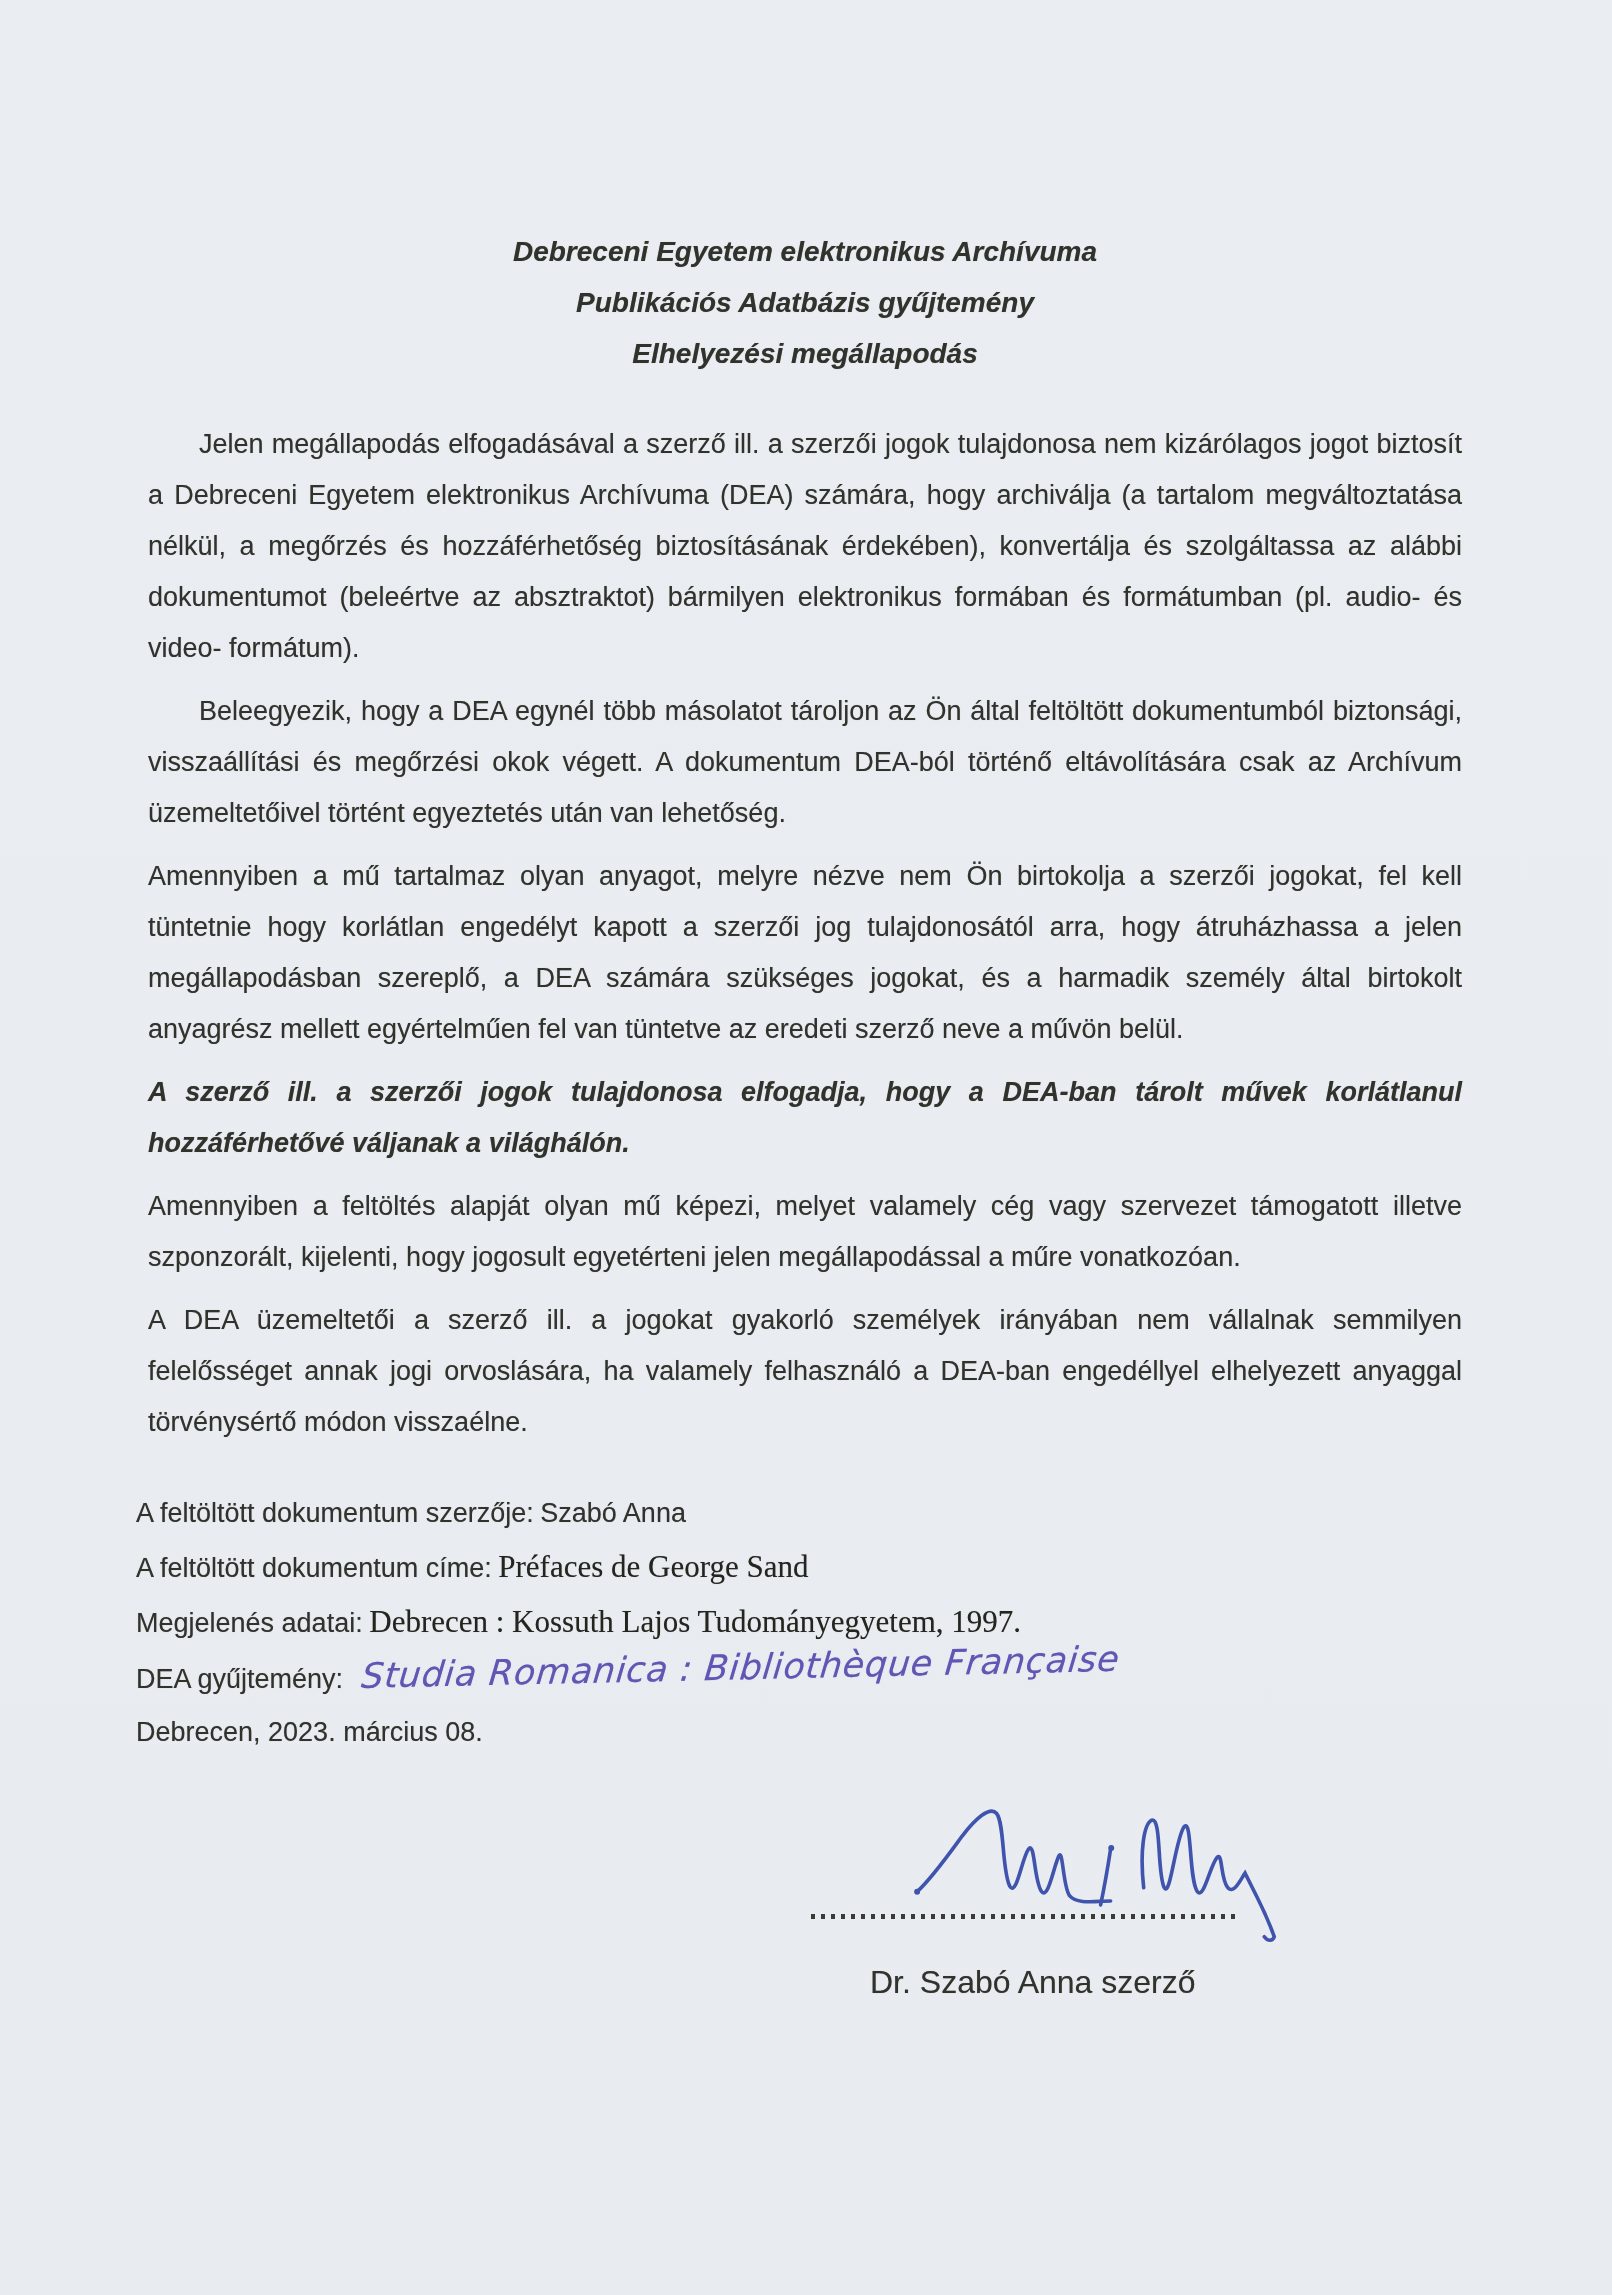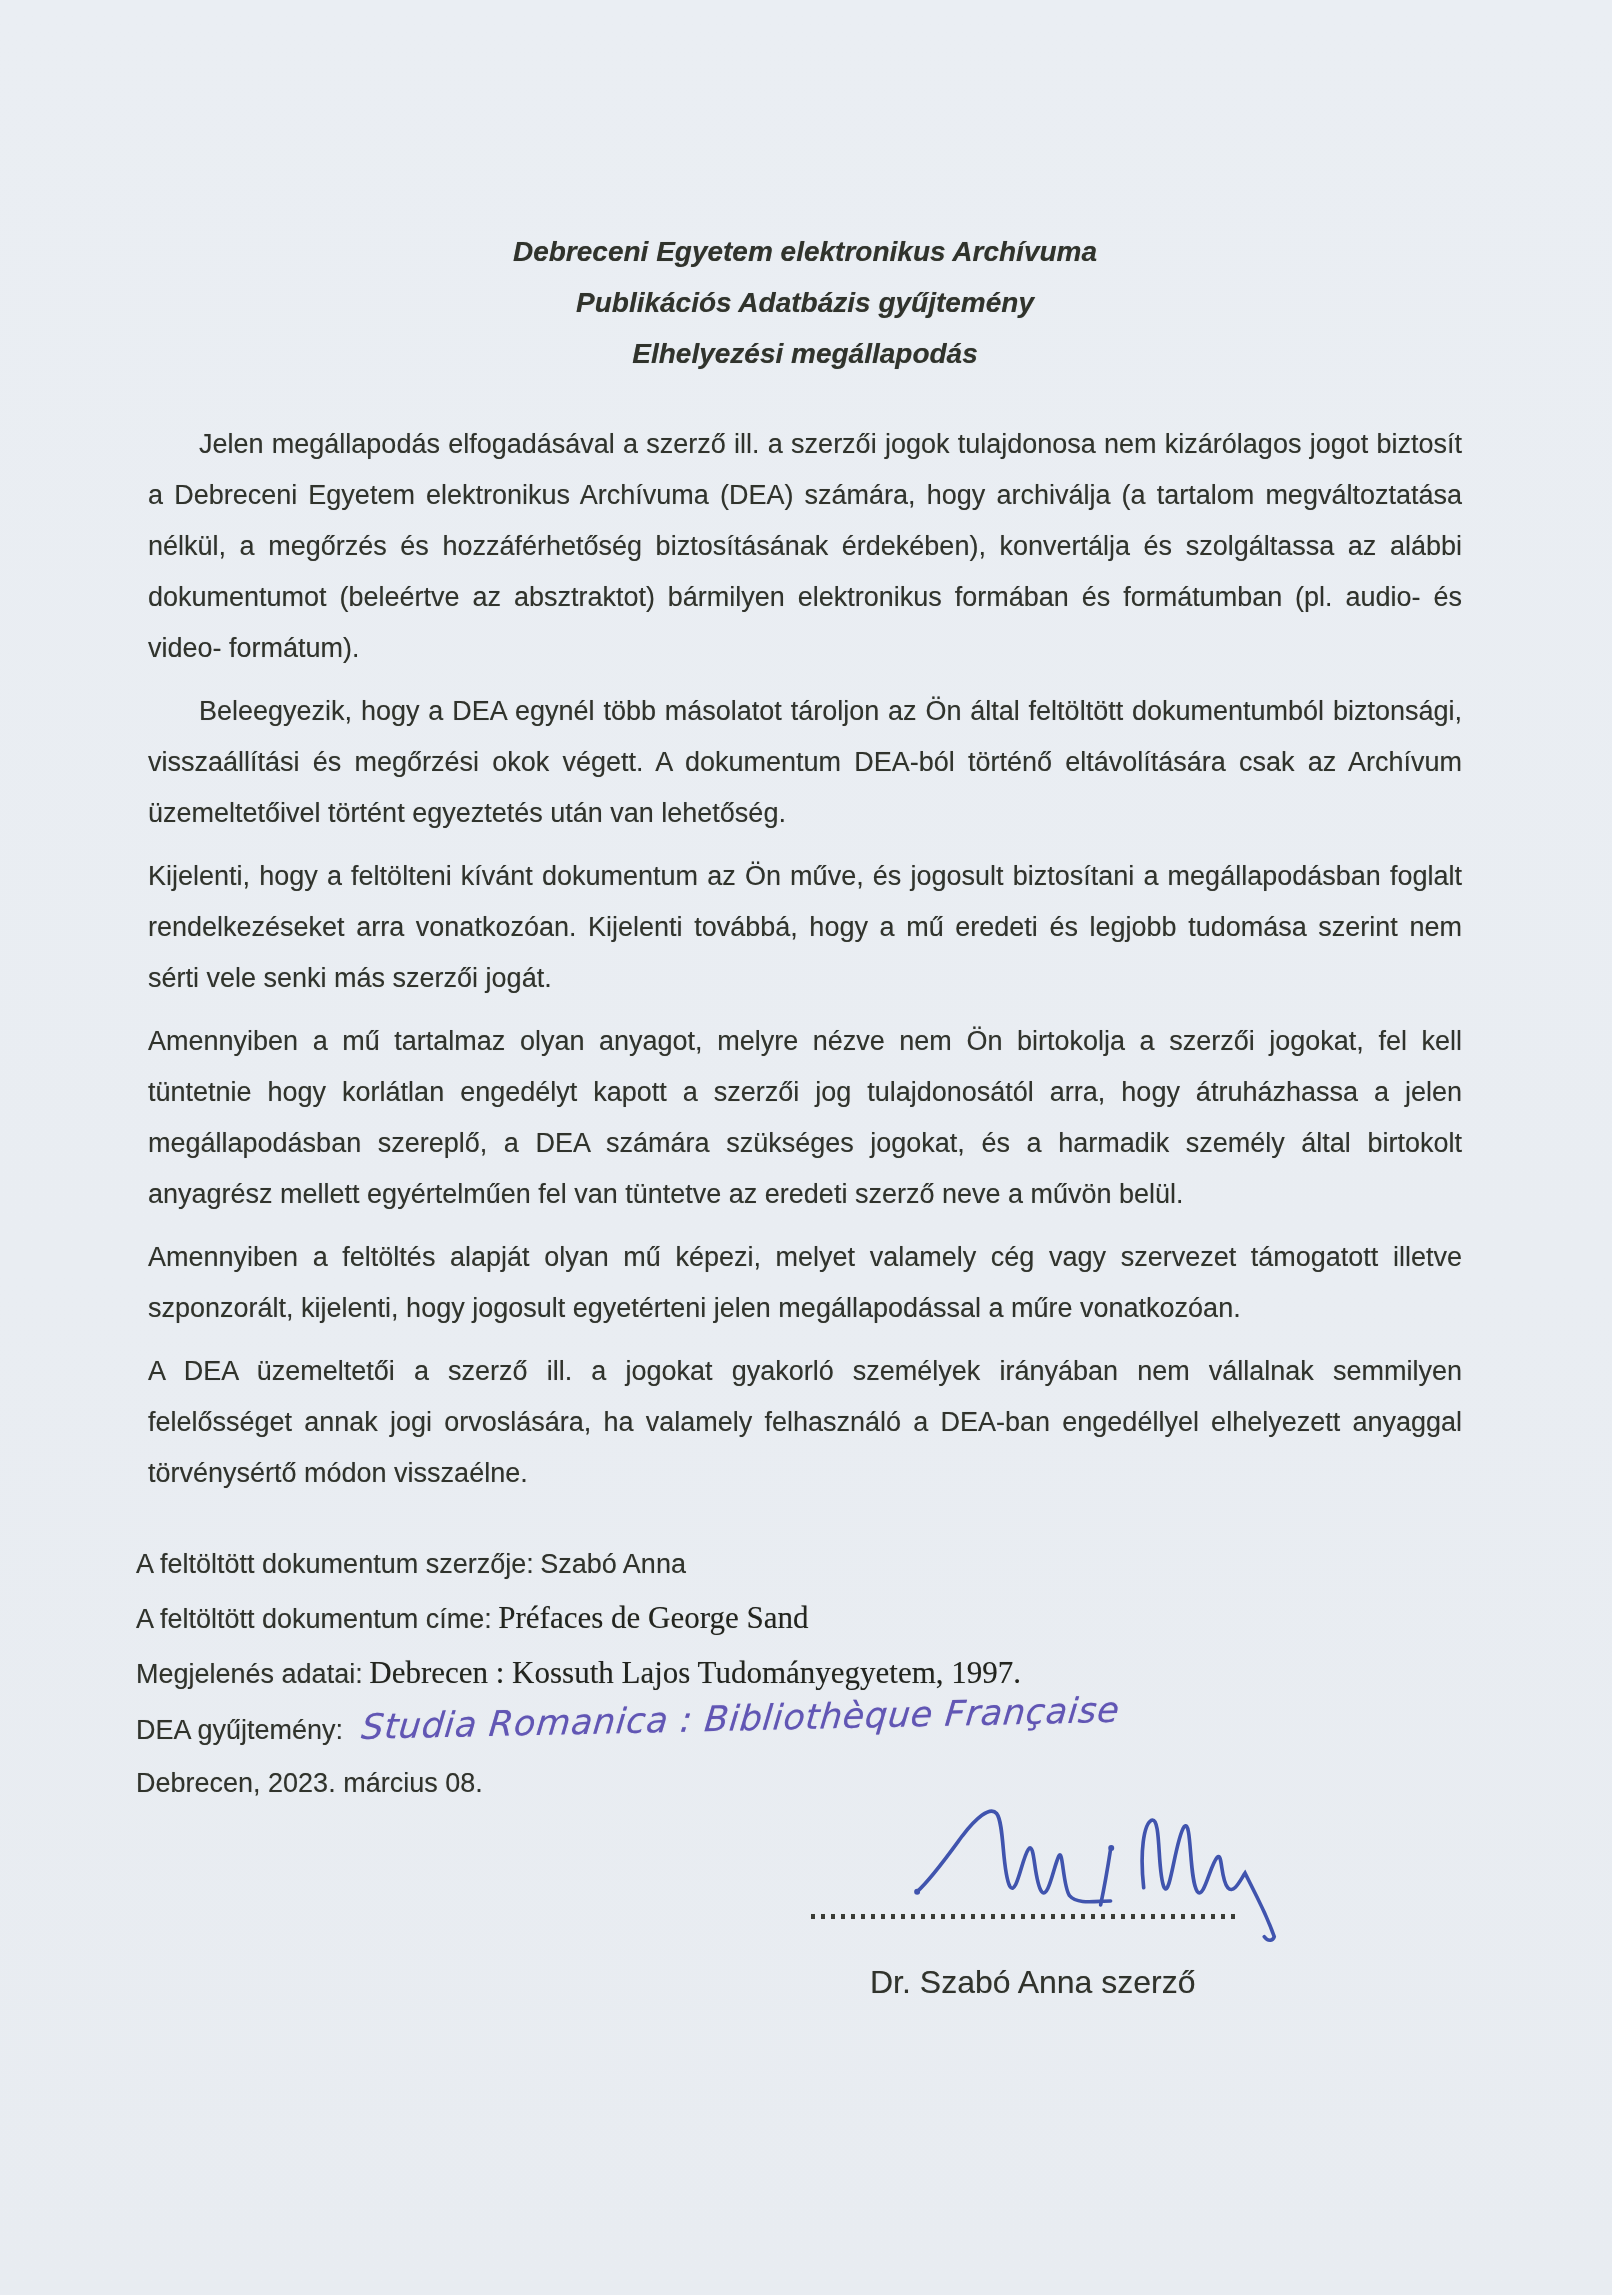--- a/index.html
+++ b/index.html
@@ -87,22 +87,22 @@
 
     <header class="title-block">
       <div class="title-line">Debreceni Egyetem elektronikus Archívuma</div>
       <div class="title-line">Publikációs Adatbázis gyűjtemény</div>
       <div class="title-line">Elhelyezési megállapodás</div>
     </header>
 
     <main class="body-text">
       <p class="indent">Jelen megállapodás elfogadásával a szerző ill. a szerzői jogok tulajdonosa nem kizárólagos jogot biztosít a Debreceni Egyetem elektronikus Archívuma (DEA) számára, hogy archiválja (a tartalom megváltoztatása nélkül, a megőrzés és hozzáférhetőség biztosításának érdekében), konvertálja és szolgáltassa az alábbi dokumentumot (beleértve az absztraktot) bármilyen elektronikus formában és formátumban (pl. audio- és video- formátum).</p>
       <p class="indent">Beleegyezik, hogy a DEA egynél több másolatot tároljon az Ön által feltöltött dokumentumból biztonsági, visszaállítási és megőrzési okok végett. A dokumentum DEA-ból történő eltávolítására csak az Archívum üzemeltetőivel történt egyeztetés után van lehetőség.</p>
-      <p>Kijelenti, hogy a feltölteni kívánt dokumentum az Ön műve, és jogosult biztosítani a megállapodásban foglalt rendelkezéseket arra vonatkozóan. Kijelenti továbbá, hogy a mű eredeti és legjobb tudomása szerint nem sérti vele senki más szerzői jogát.</p>
       <p>Amennyiben a mű tartalmaz olyan anyagot, melyre nézve nem Ön birtokolja a szerzői jogokat, fel kell tüntetnie hogy korlátlan engedélyt kapott a szerzői jog tulajdonosától arra, hogy átruházhassa a jelen megállapodásban szereplő, a DEA számára szükséges jogokat, és a harmadik személy által birtokolt anyagrész mellett egyértelműen fel van tüntetve az eredeti szerző neve a művön belül.</p>
+      <p class="emphasis">A szerző ill. a szerzői jogok tulajdonosa elfogadja, hogy a DEA-ban tárolt művek korlátlanul hozzáférhetővé váljanak a világhálón.</p>
       <p>Amennyiben a feltöltés alapját olyan mű képezi, melyet valamely cég vagy szervezet támogatott illetve szponzorált, kijelenti, hogy jogosult egyetérteni jelen megállapodással a műre vonatkozóan.</p>
       <p>A DEA üzemeltetői a szerző ill. a jogokat gyakorló személyek irányában nem vállalnak semmilyen felelősséget annak jogi orvoslására, ha valamely felhasználó a DEA-ban engedéllyel elhelyezett anyaggal törvénysértő módon visszaélne.</p>
     </main>
 
     <section class="meta">
       <div class="line">
         <span class="label">A feltöltött dokumentum szerzője:</span><span>Szabó Anna</span>
       </div>
       <div class="line">
         <span class="label">A feltöltött dokumentum címe:</span><span class="serif">Préfaces de George Sand</span>

